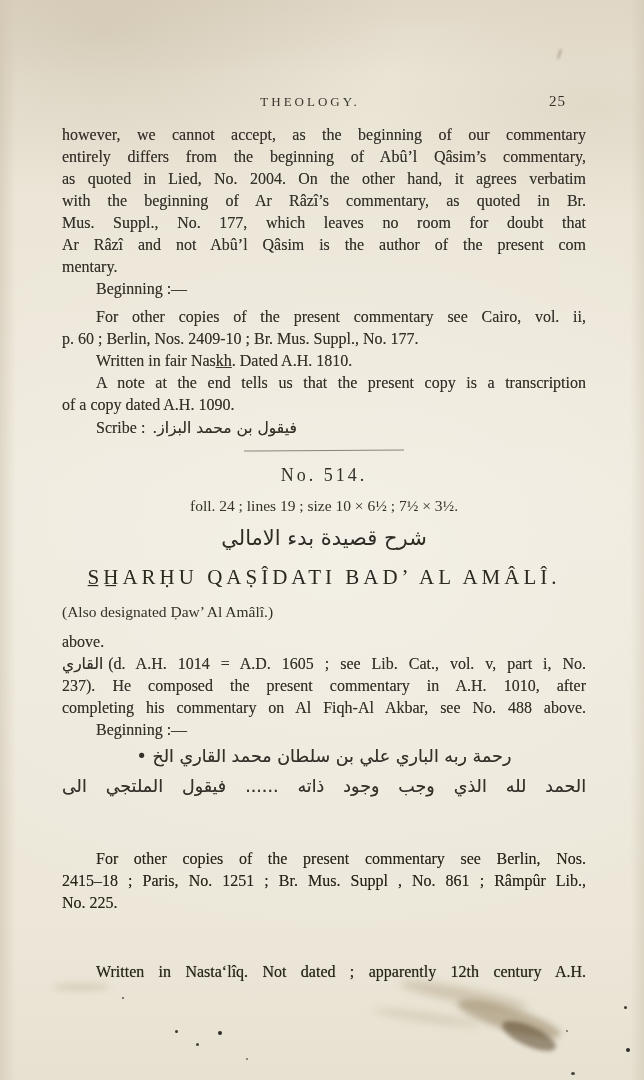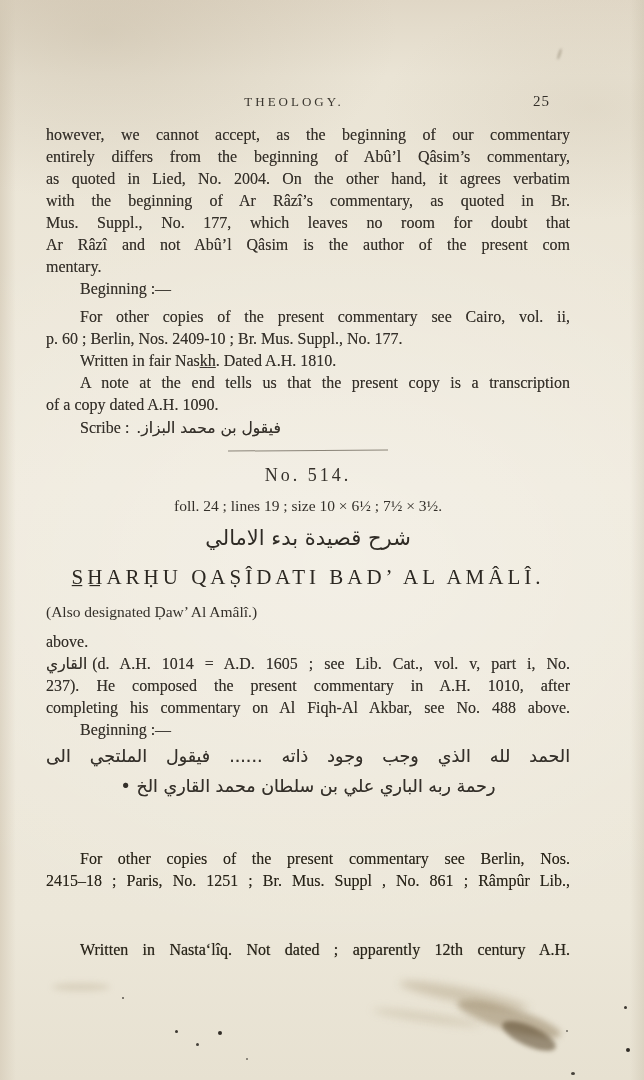--- a/index.html
+++ b/index.html
@@ -7,21 +7,21 @@
     position:relative;width:644px;height:1080px;overflow:hidden;margin:0 auto;
     font-family:"Liberation Serif",serif;color:#34302a;
     background:
       radial-gradient(ellipse 420px 240px at 16% 3%, rgba(184,170,146,0.32), rgba(184,170,146,0) 70%),
       radial-gradient(ellipse 300px 160px at 92% 10%, rgba(197,185,162,0.25), rgba(197,185,162,0) 70%),
       radial-gradient(ellipse 720px 520px at 52% 52%, rgba(255,255,255,0.28), rgba(255,255,255,0) 75%),
       linear-gradient(90deg, #dbd2c0 0px, rgba(236,230,220,0) 16px),
       linear-gradient(270deg, rgba(203,194,174,0.45) 0px, rgba(236,230,220,0) 14px),
       linear-gradient(180deg, #e0d7c6 0%, #eae4d5 7%, #efeadd 45%, #ece7d9 85%, #e7e1d1 100%);
   }
-  .content{position:absolute;left:46px;top:94px;width:524px;}
+  .content{position:absolute;left:62px;top:94px;width:524px;}
   .hdr{position:relative;height:18px;margin-bottom:12px;}
   .hdr-title{text-align:center;font-size:13px;letter-spacing:3px;transform:translateX(-14px);color:#3a362f;}
   .hdr-page{position:absolute;right:20px;top:-1px;font-size:15px;letter-spacing:1px;}
   .ln{line-height:22px;font-size:16px;text-shadow:0 0 0.5px rgba(60,50,40,0.55);}
   .j{text-align:justify;text-align-last:justify;}
   .ind{text-indent:34px;}
   .ar{direction:rtl;font-family:"DejaVu Sans",sans-serif;font-size:17.5px;line-height:30px;}
   .ar-r{text-align:right;padding-left:0;padding-right:26px;}
   .ar-c{text-align:center;}
   .ar-inline{direction:rtl;unicode-bidi:isolate;font-family:"DejaVu Sans",sans-serif;font-size:15.5px;margin-left:7px;}
@@ -83,26 +83,27 @@
       <div class="mt8">
         <div class="ln">above.</div>
       </div>
       <div>
         <div class="ln j"><span class="ar-inline" style="margin-left:0;margin-right:5px;">القاري</span><span>(d. A.H. 1014 = A.D. 1605 ;  see Lib. Cat., vol. v, part i, No.</span></div>
         <div class="ln j">237).  He composed the present commentary in A.H. 1010, after</div>
         <div class="ln j">completing his commentary on Al Fiqh-Al Akbar, see No. 488 above.</div>
       </div>
       <div class="ln ind">Beginning :—</div>
       <div>
+        <div class="ln ar ar-c">رحمة ربه الباري علي بن سلطان محمد القاري الخ •</div>
         <div class="ln ar j">الحمد لله الذي وجب وجود ذاته ...... فيقول الملتجي الى</div>
-        <div class="ln ar ar-c">رحمة ربه الباري علي بن سلطان محمد القاري الخ •</div>
       </div>
       <div class="mt6 heavy">
         <div class="ln j ind">For other copies of the present commentary see Berlin, Nos.</div>
         <div class="ln j">2415–18 ;  Paris, No. 1251 ;  Br. Mus. Suppl , No. 861 ;  Râmpûr Lib.,</div>
+        <div class="ln">No. 225.</div>
       </div>
       <div class="ln ind heavy j">Written in Nasta‘lîq.  Not dated ;  apparently 12th century A.H.</div>
     </div>
 
   </div>
 
   <div class="stain blob" style="left:398px;top:988px;width:132px;height:15px;background:rgba(141,119,80,0.28);filter:blur(4px);transform:rotate(11deg);"></div>
   <div class="stain blob" style="left:455px;top:1008px;width:108px;height:22px;background:rgba(122,100,62,0.40);filter:blur(3px);transform:rotate(17deg);"></div>
   <div class="stain blob" style="left:500px;top:1026px;width:58px;height:20px;background:rgba(88,70,42,0.55);filter:blur(2px);transform:rotate(24deg);"></div>
   <div class="stain blob" style="left:372px;top:1013px;width:110px;height:9px;background:rgba(150,130,95,0.22);filter:blur(4px);transform:rotate(8deg);"></div>

